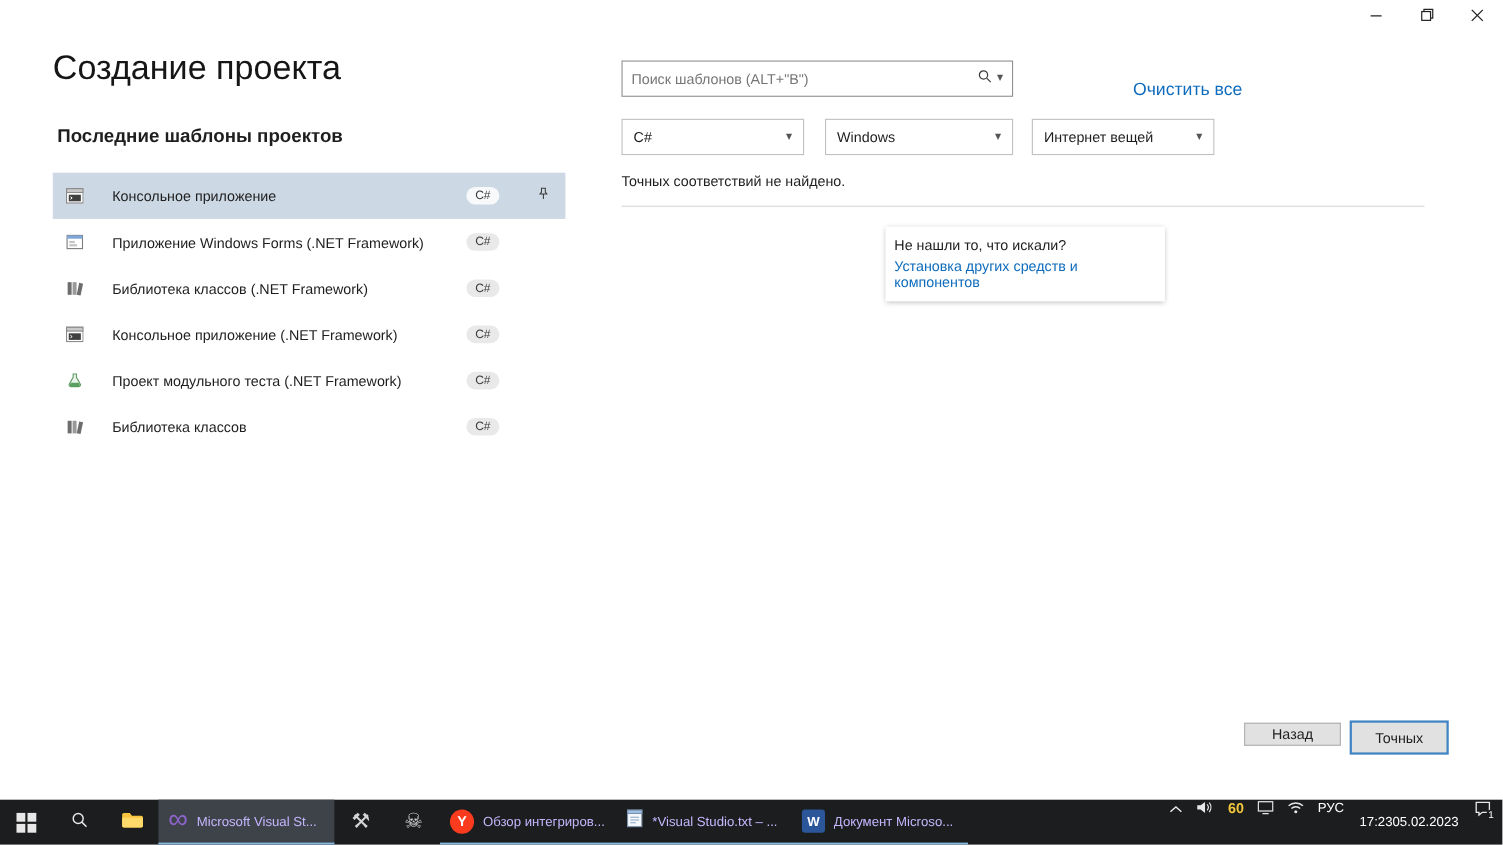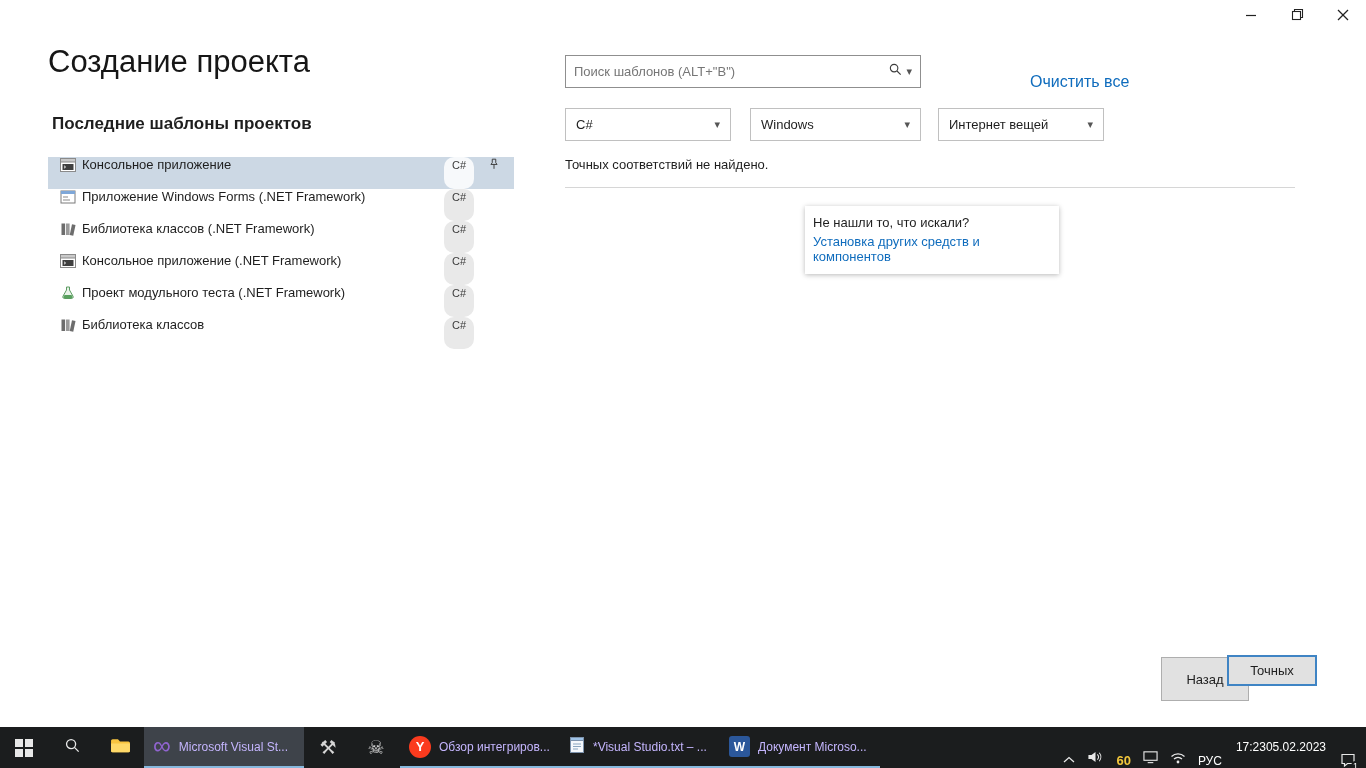--- a/index.html
+++ b/index.html
@@ -8,21 +8,21 @@
   .screen{position:relative;width:1366px;height:768px;background:#fff}
 
   
   .caption-bar{position:absolute;top:0;right:0;display:flex}
   .cap-btn{width:46px;height:32px;display:flex;align-items:center;justify-content:center;cursor:pointer}
 
   
   .page-title{position:absolute;left:48px;top:44px;font-size:31px;font-weight:400;color:#161616}
   .recent-heading{position:absolute;left:52px;top:114px;font-size:17px;color:#1e1e1e}
   .tpl-list{position:absolute;left:48px;top:157px;width:466px}
-  .tpl-row{height:32px;display:flex;padding:0 6px 0 12px;gap:6px;cursor:pointer}
+  .tpl-row{height:42px;display:flex;align-items:center;padding:0 6px 0 12px;gap:26px;cursor:pointer}
   .tpl-row.selected{background:#ccd8e4}
   .tpl-icon{width:16px;height:16px;flex:0 0 16px;display:flex}
   .tpl-label{flex:1;font-size:13px;white-space:nowrap;overflow:hidden}
   .tpl-badge{background:#e9e9e9;border-radius:10px;padding:2px 8px;font-size:11px;color:#3b3b3b;flex:0 0 auto}
   .selected .tpl-badge{background:#f7f9fb}
   .pin-slot{width:28px;display:flex;justify-content:center;flex:0 0 28px}
 
   
   .search-box{position:absolute;left:565px;top:55px;width:356px;height:33px;border:1px solid #8f8f8f;background:#fff;display:flex;align-items:center;padding:0 8px;gap:4px}
   .search-input{flex:1;border:none;outline:none;font-size:13px;color:#1e1e1e;font-family:inherit;background:transparent}
@@ -33,38 +33,38 @@
   .dropdown{position:absolute;top:108px;height:33px;border:1px solid #c0c0c0;background:#fff;display:flex;align-items:center;justify-content:space-between;padding:0 10px;font-size:13px;cursor:pointer}
   .dd-language{left:565px;width:166px}
   .dd-platform{left:750px;width:171px}
   .dd-type{left:938px;width:166px}
   .no-match{position:absolute;left:565px;top:157px;font-size:13px}
   .results-divider{position:absolute;left:565px;top:187px;width:730px;height:1px;background:#d6d6d6}
   .notfound-box{position:absolute;left:805px;top:206px;width:254px;padding:9px 8px 10px;background:#fff;box-shadow:0 1px 5px rgba(0,0,0,.28);}
   .notfound-title{font-size:13px;margin-bottom:4px}
   .notfound-link{display:block;font-size:13px;color:#0f6cbd;text-decoration:none;cursor:pointer}
   .btn{position:absolute;font-size:13px;color:#1e1e1e;background:#e1e1e1;border:1px solid #aeaeae;display:flex;align-items:center;justify-content:center;cursor:pointer;font-family:inherit}
-  .btn-back{left:1161px;top:657px;width:88px;height:44px}
+  .btn-back{left:1131px;top:657px;width:88px;height:21px}
   .btn-next{left:1227px;top:655px;width:90px;height:31px;border:2px solid #3f84c4}
 
   
   .taskbar{position:absolute;left:0;bottom:0;width:1366px;height:41px;background:#1b1d1e;display:flex;align-items:stretch;color:#fff}
   .tb-btn{width:48px;display:flex;align-items:center;justify-content:center;cursor:pointer;flex:0 0 48px}
   .glyph-icon{font-size:19px;color:#d6d6d6;line-height:1}
   .win-logo{display:grid;grid-template-columns:8px 8px;grid-template-rows:8px 8px;gap:2px}
   .win-logo i{background:#e8e8e8;display:block}
   .tb-app{display:flex;align-items:center;gap:8px;padding:0 9px;width:160px;flex:0 0 160px;cursor:pointer;overflow:hidden}
   .tb-app.running{border-bottom:2px solid #86b8dd}
   .tb-app.active{background:#3e434a}
   .tb-app-label{font-size:12px;color:#c4b5fd;white-space:nowrap;overflow:hidden;flex:1}
   .vs-logo{font-size:25px;color:#9064cf;line-height:1;margin-top:-3px}
   .yandex-logo{width:22px;height:22px;border-radius:50%;background:#fb3b1e;color:#fff;font-weight:bold;font-size:13px;display:flex;align-items:center;justify-content:center;flex:0 0 22px}
   .word-logo{width:21px;height:21px;border-radius:3px;background:#2b579a;color:#fff;font-weight:bold;font-size:12px;display:flex;align-items:center;justify-content:center;flex:0 0 21px}
   .tray{margin-left:auto;display:flex;align-items:center;padding-right:4px}
-  .tray-item{height:41px;display:flex;align-items:flex-end;justify-content:center;padding:0 6px;cursor:pointer}
+  .tray-item{height:41px;display:flex;align-items:flex-start;justify-content:center;padding:0 6px;cursor:pointer}
   .tray-text{font-size:12px;color:#fff}
   .perf{font-size:13px;font-weight:bold;color:#f3c73c}
   .clock{display:flex;align-items:center;justify-content:center;line-height:15px;font-size:12px;color:#fff;padding:0 8px}
   .ac-wrap{position:relative;display:flex}
   .ac-badge{position:absolute;right:-4px;bottom:-3px;font-size:9px;color:#fff;background:#1b1d1e;padding:0 2px;border-radius:50%}
 </style>
 </head>
 <body>
 
 <div class="screen">

